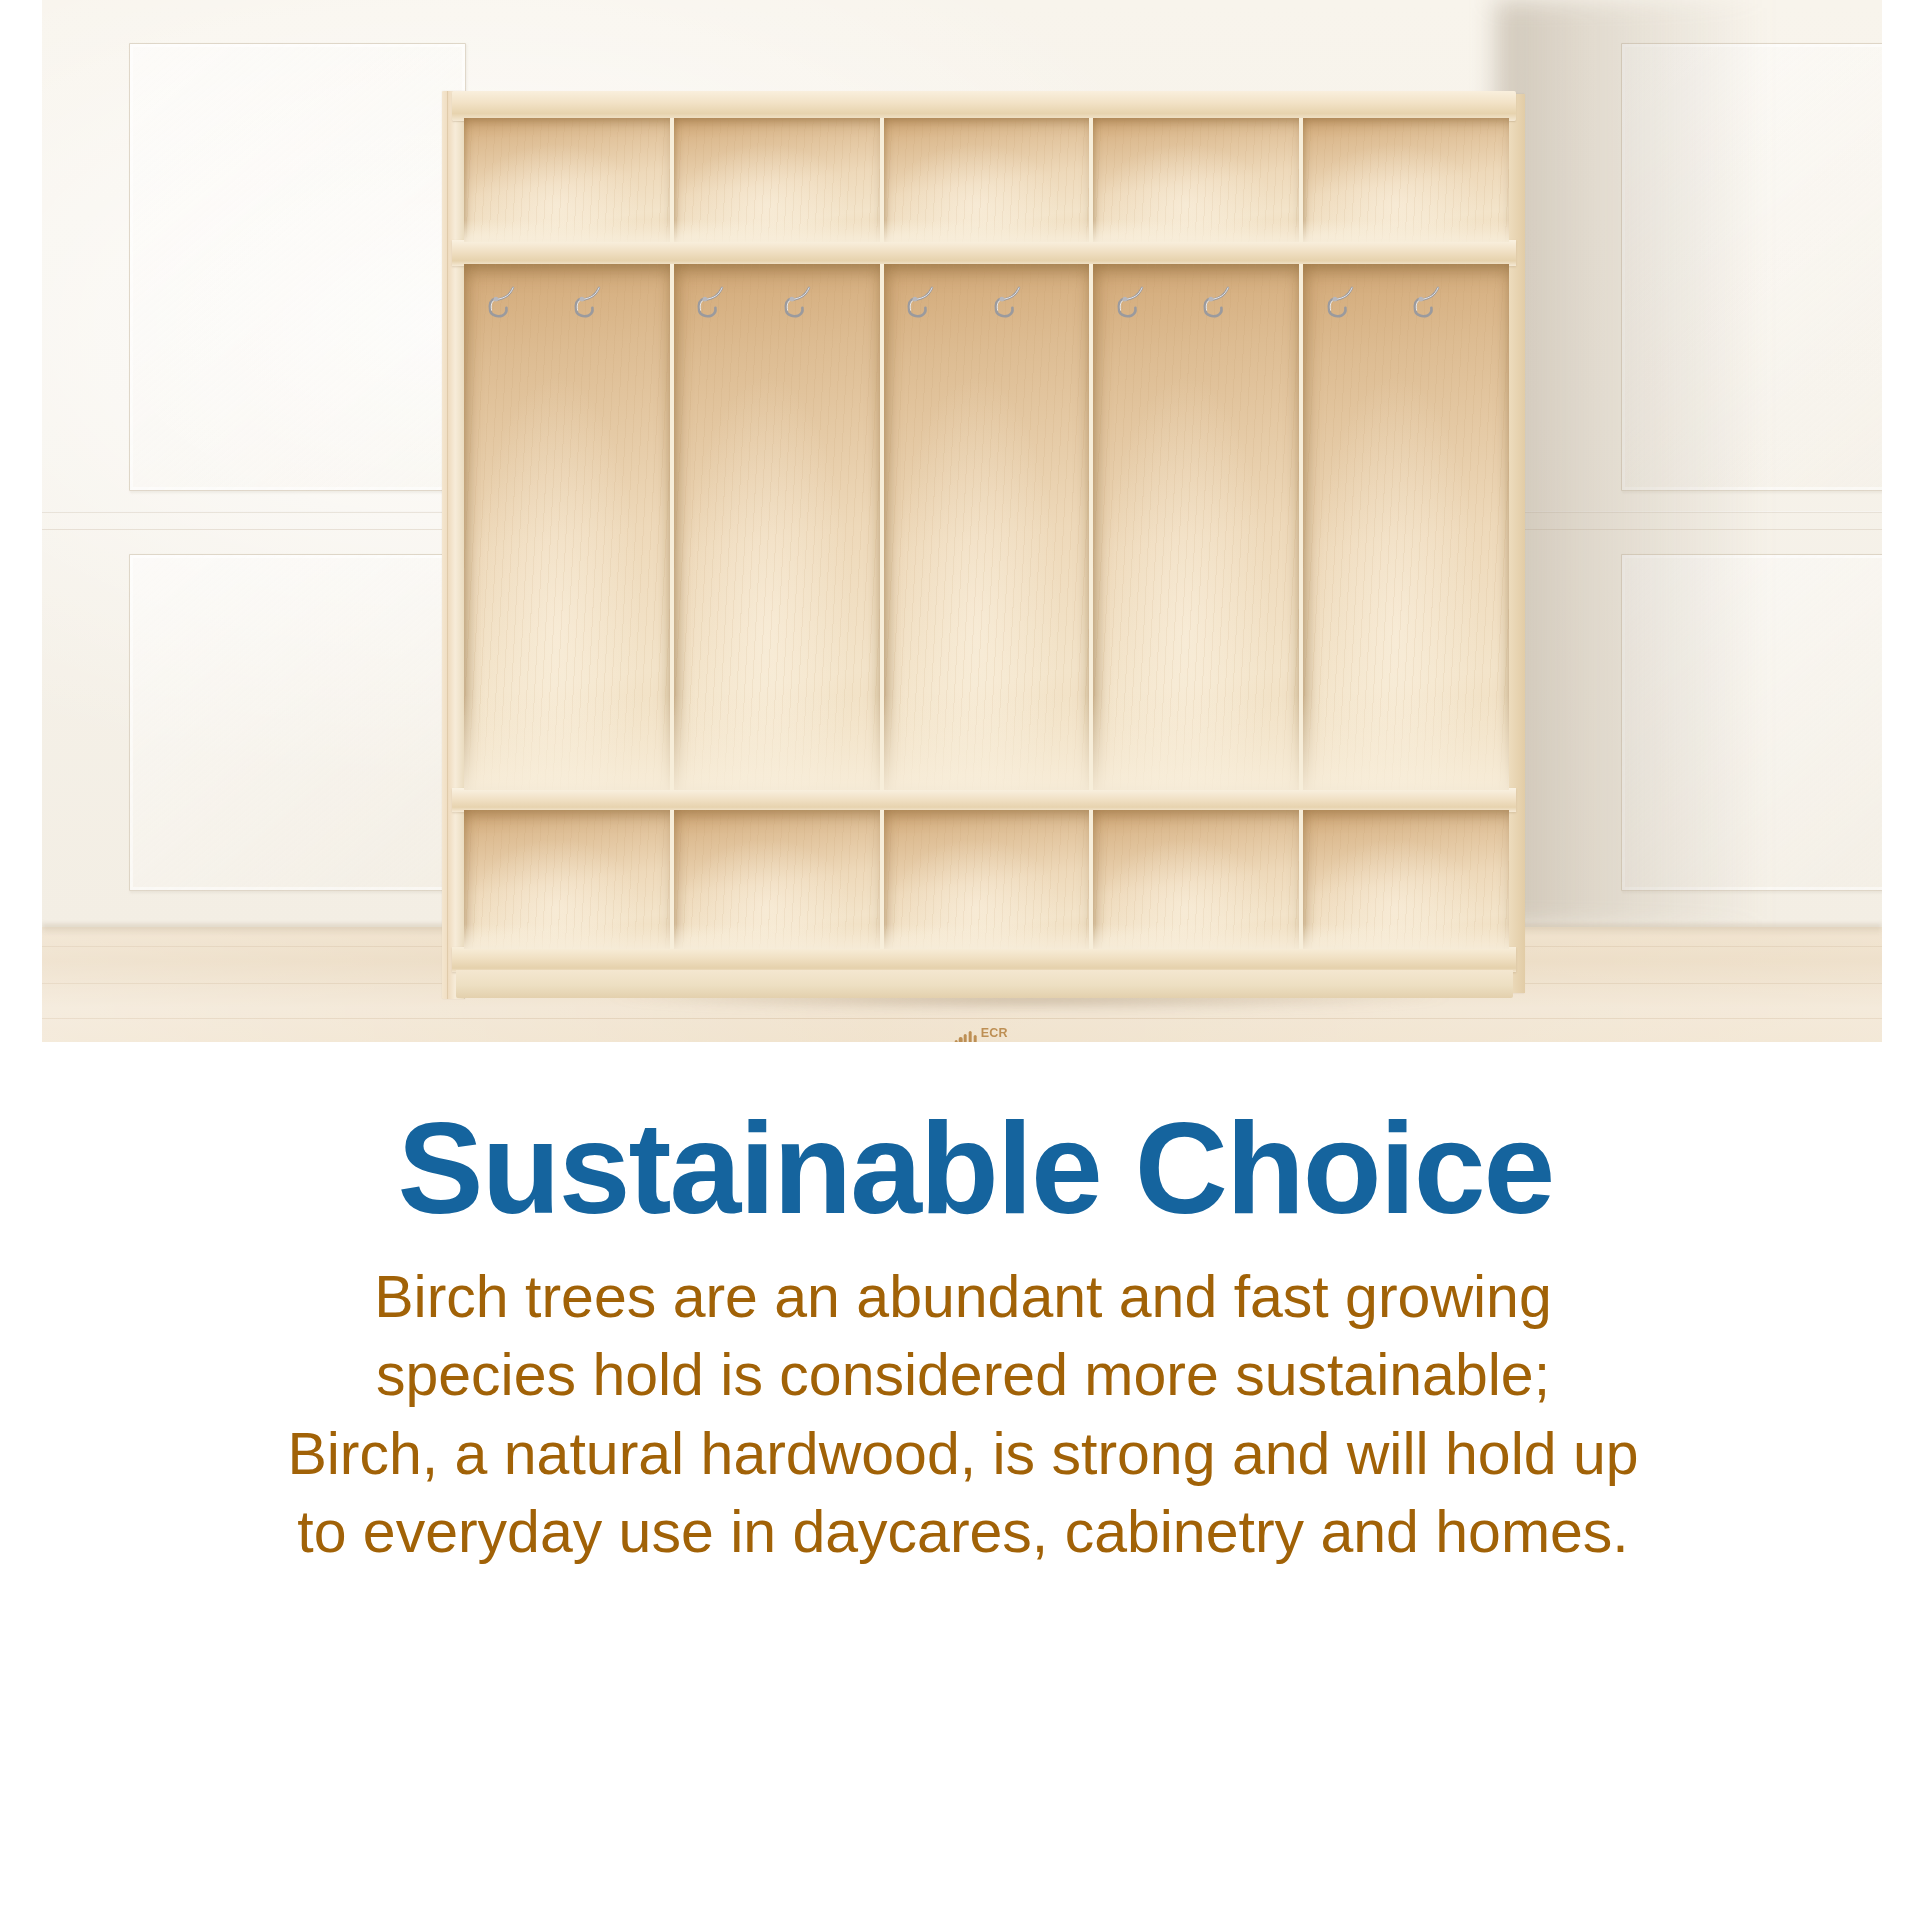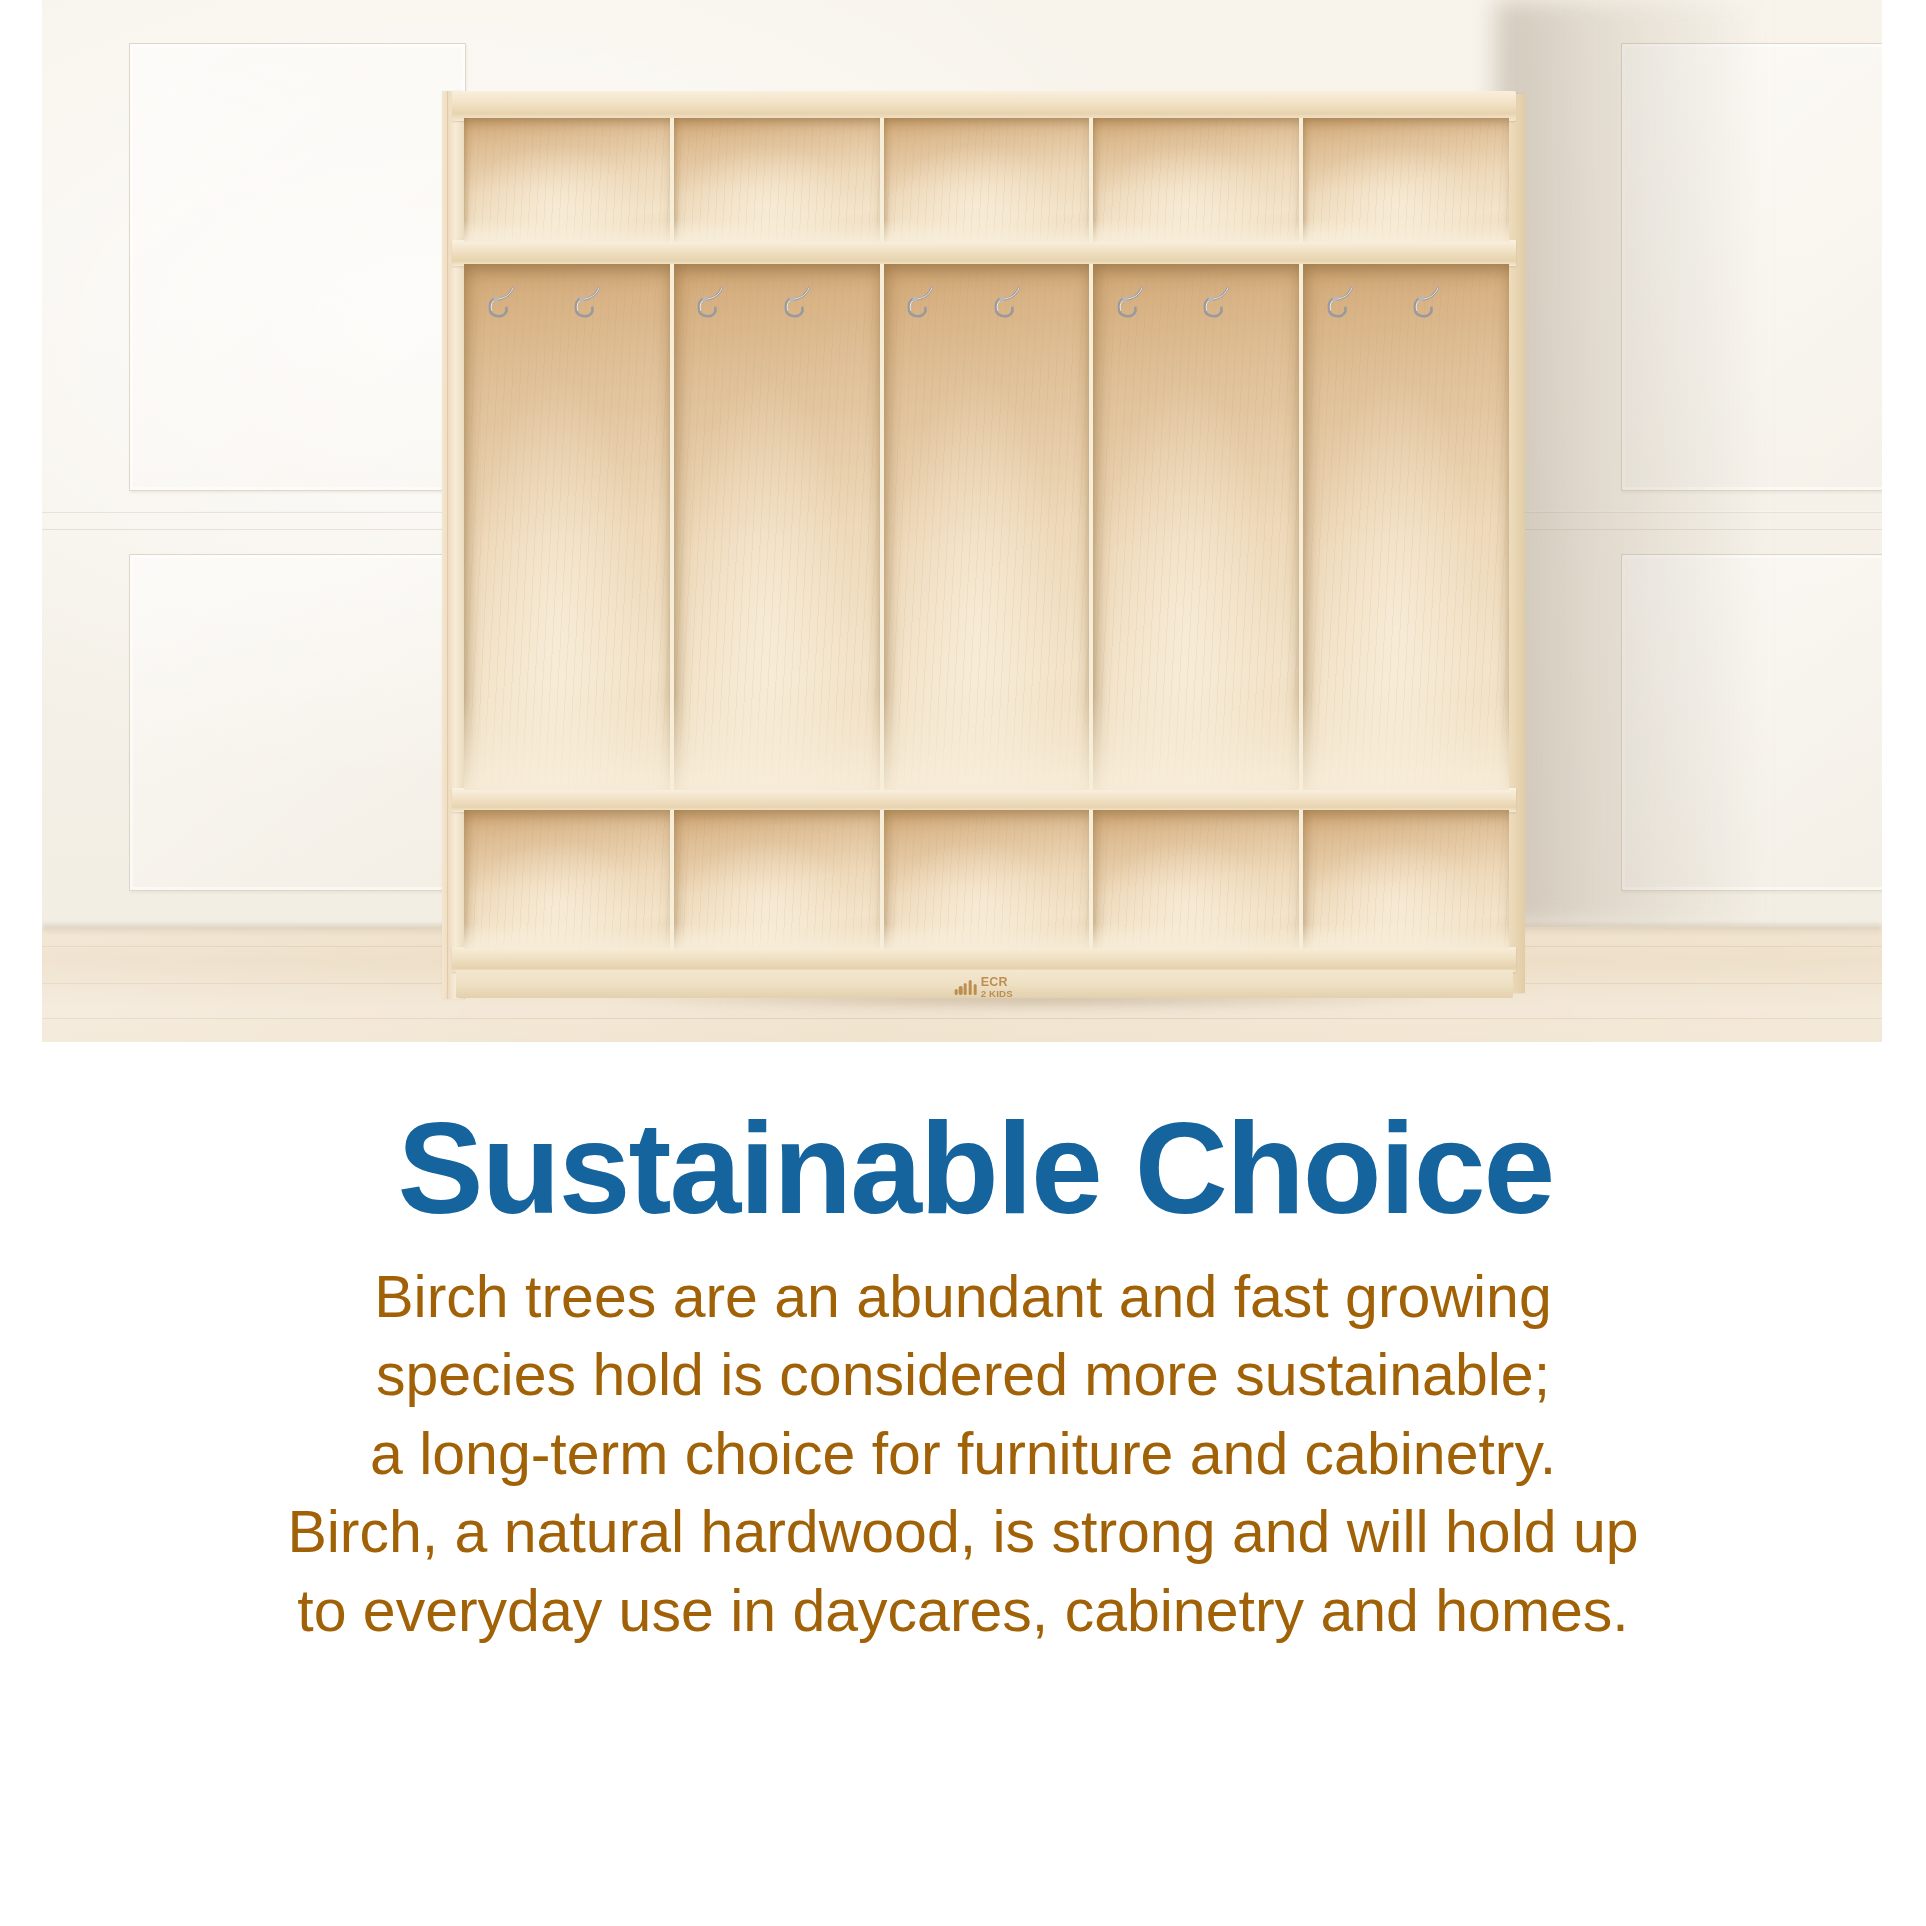--- a/index.html
+++ b/index.html
@@ -171,21 +171,21 @@
   .hooks { position:absolute; left:0; top:20px; width:100%; height:58px; }
   .hook {
     position:absolute; width:38px; height:40px;
   }
   .hook svg { width:100%; height:100%; display:block; }
   .hook-a { left:10%; }
   .hook-b { left:52%; }
 
   
   .brand {
-    position:absolute; left:50%; top:885px; transform:translateX(-50%);
+    position:absolute; left:50%; top:936px; transform:translateX(-50%);
     display:flex; align-items:center; gap:4px;
     opacity:.85;
   }
   .brand .dots { display:flex; align-items:flex-end; gap:1.4px; height:16.4px; }
   .brand .dots i { display:block; width:3.4px; background:#b5813f; border-radius:1.9px; }
   .brand .d1{height:6.3px;} .brand .d2{height:9.1px;} .brand .d3{height:12px;}
   .brand .d4{height:15px;} .brand .d5{height:11px;}
   .brand .txt { display:flex; flex-direction:column; line-height:1; }
   .brand .ecr {
     font-family:"Liberation Sans", sans-serif;
@@ -461,20 +461,19 @@
   </div>
 
   <div class="textblock">
 
     <h1 class="headline">Sustainable Choice</h1>
 
 
     <div class="body">
       <span class="line">Birch trees are an abundant and fast growing</span>
       <span class="line">species hold is considered more sustainable;</span>
-      <span class="line">a long-term choice for furniture and cabinetry.</span>
       <span class="line">Birch, a natural hardwood, is strong and will hold up</span>
       <span class="line">to everyday use in daycares, cabinetry and homes.</span>
     </div>
 
   </div>
 </div>
 
 
 </body></html>

